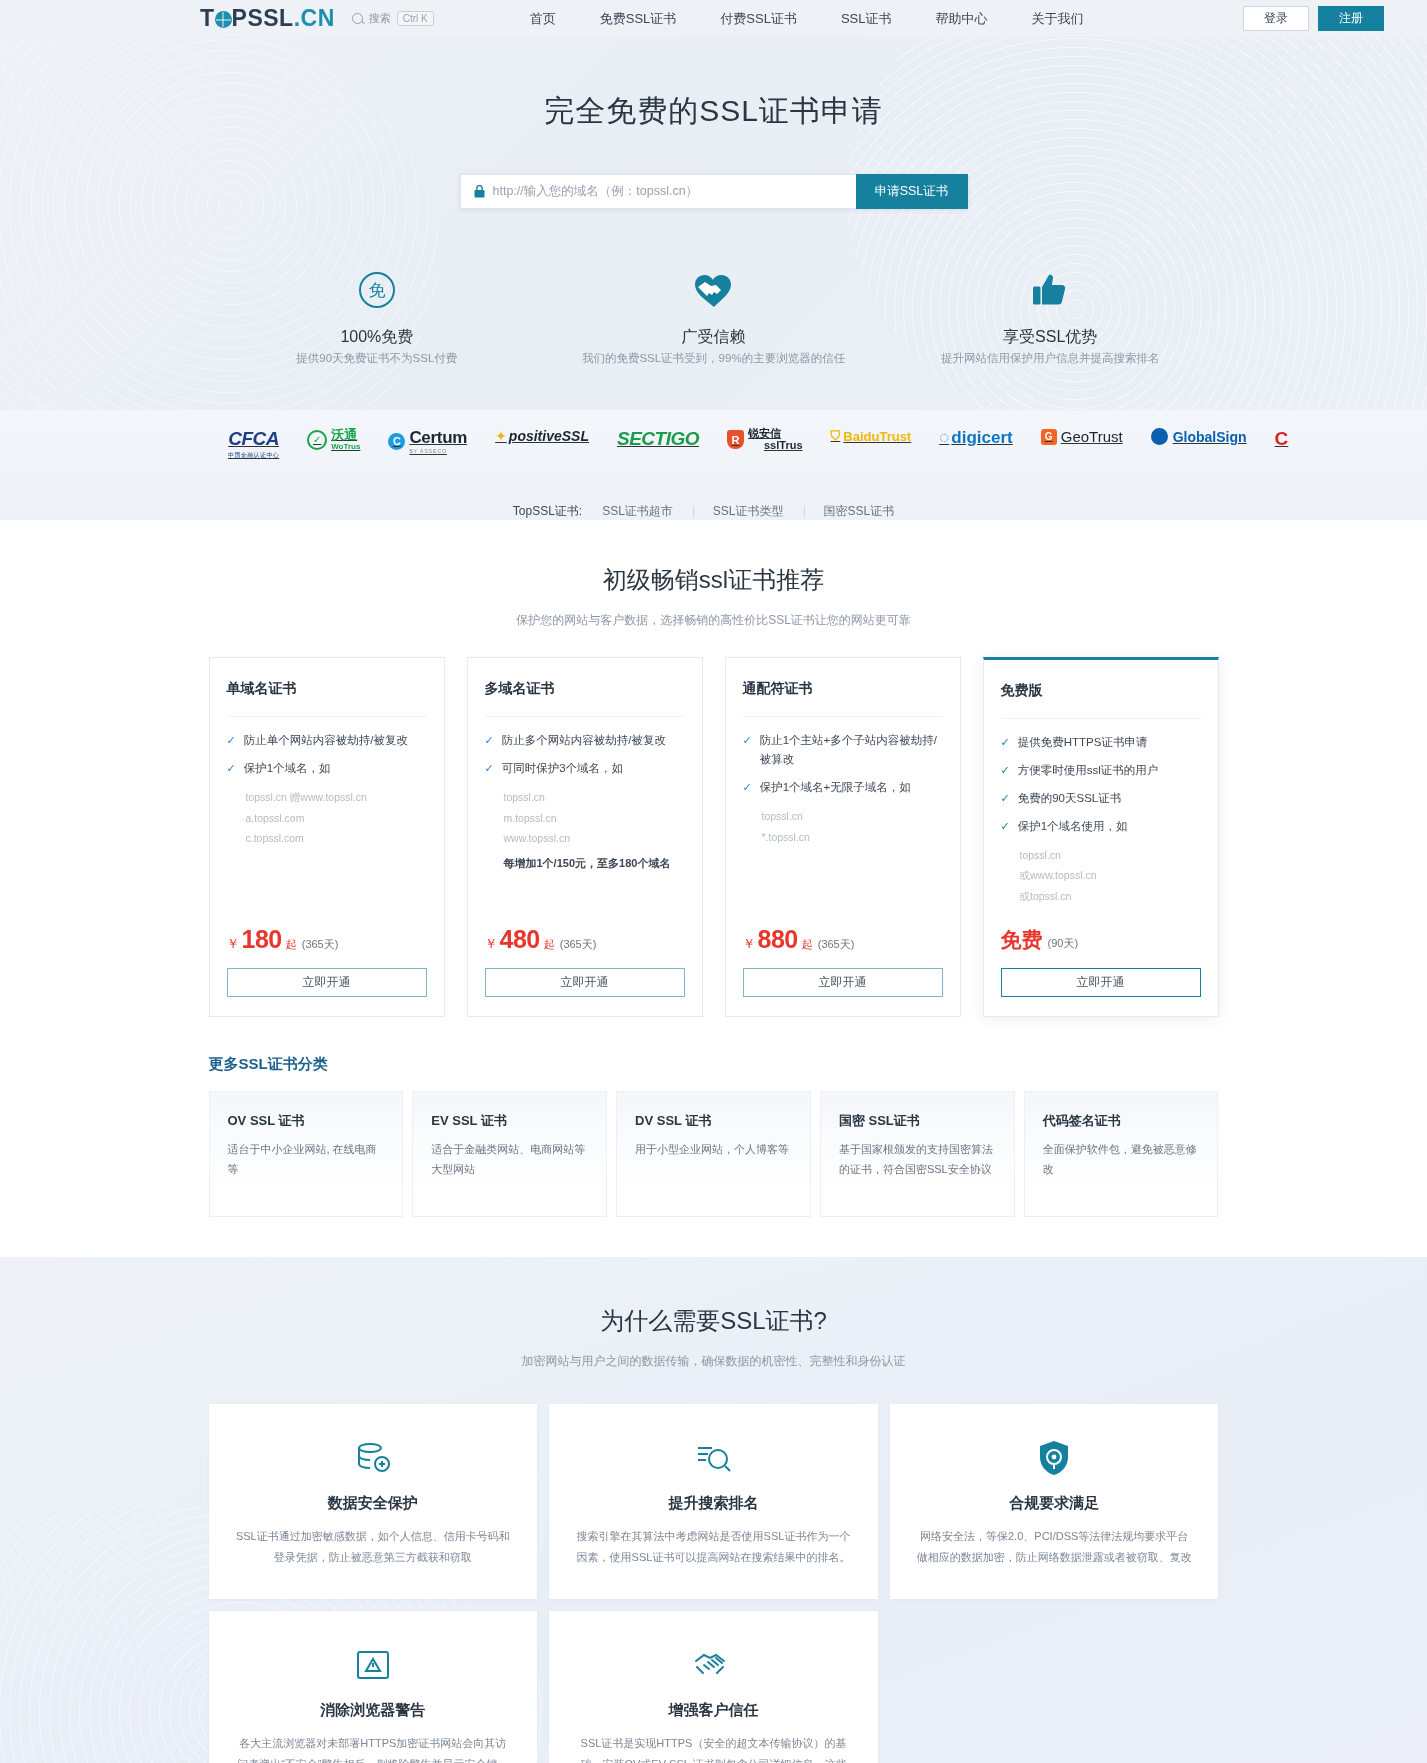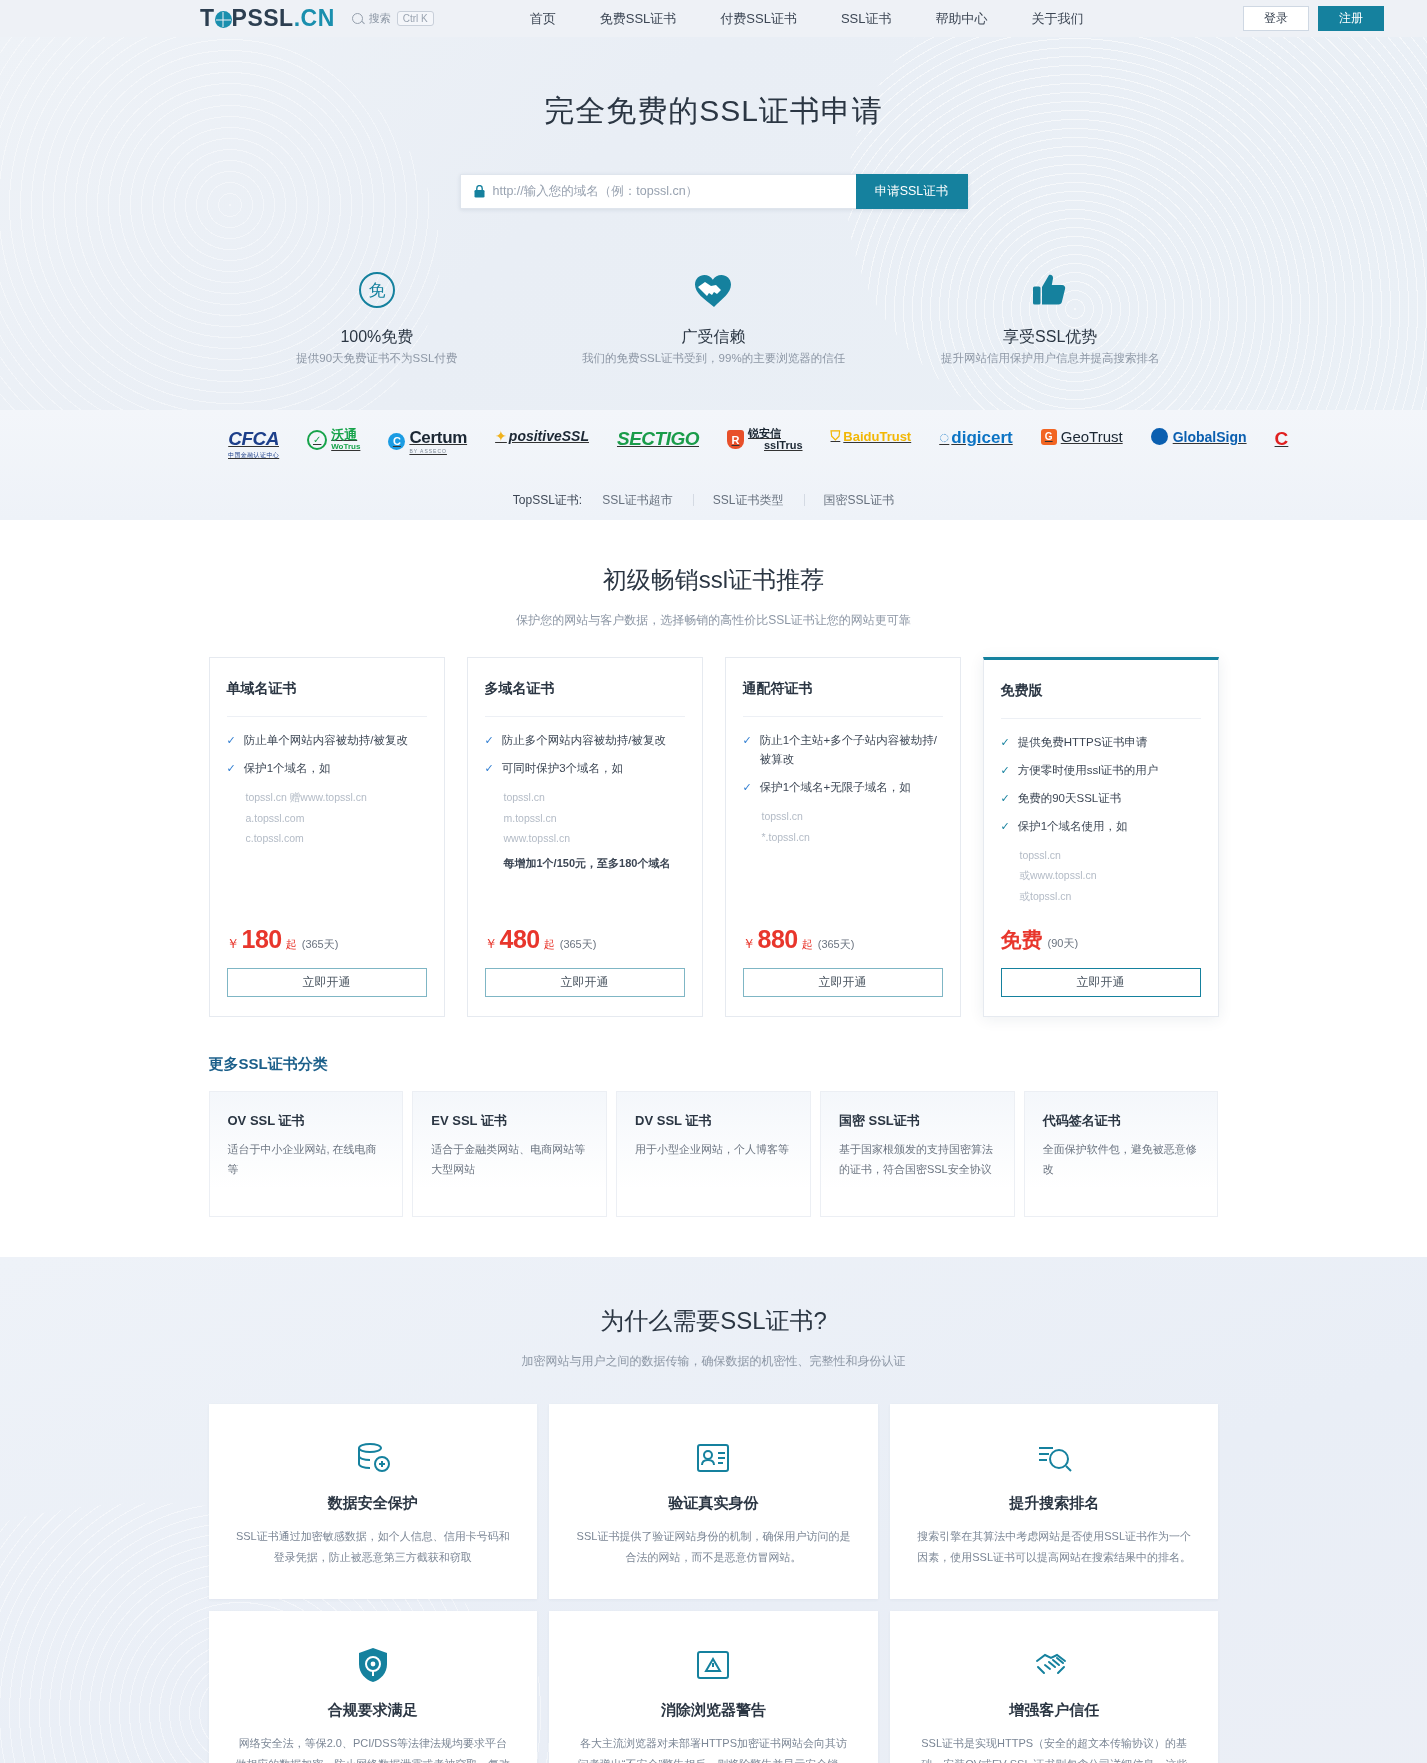--- a/index.html
+++ b/index.html
@@ -240,21 +240,21 @@
 
   .bn-baidu { display:flex;align-items:center;gap:3px;color:#f2b705;font-weight:bold;font-size:13px;}
   .bn-digicert { display:flex;align-items:center;gap:2px;color:#0c74c4;font-weight:600;font-size:17px;}
   .bn-geo { display:flex;align-items:center;gap:4px;color:#1b2733;font-size:15px;}
   .bn-geo .m { width:16px;height:16px;background:#f26522;border-radius:3px;color:#fff;font-size:10px;display:flex;align-items:center;justify-content:center;font-weight:bold;}
   .bn-gs { display:flex;align-items:center;gap:5px;color:#0a5fb0;font-weight:600;font-size:14px;}
   .bn-gs .dot { width:17px;height:17px;border-radius:50%;background:#0a5fb0;}
   .bn-last { color:#e02020;font-size:19px;font-weight:bold; }
 
   .subnav {
-    display:flex; align-items:center; justify-content:center;
+    display:flex; align-items:flex-end; justify-content:center;
     gap: 0px; height: 40px;
     font-size: 12px; color: #66707d;
   }
   .subnav .lbl { color:#3c4654; }
   .subnav .item { padding: 0 20px; position:relative; cursor:pointer; }
   .subnav .item + .item::before {
     content:""; position:absolute; left:0; top:50%; transform:translateY(-50%);
     width:1px; height:12px; background:#d4dae3;
   }
 
@@ -646,32 +646,20 @@
               <path d="M6 10v8c0 2.2 4.9 4 11 4"></path>
               <path d="M6 18v8c0 2.2 4.9 4 11 4"></path>
               <circle cx="29" cy="26" r="7"></circle>
               <path d="M29 23v6M26 26h6"></path>
             </svg>
           </div>
           <h5>数据安全保护</h5>
           <p>SSL证书通过加密敏感数据，如个人信息、信用卡号码和登录凭据，防止被恶意第三方截获和窃取</p>
         </div>
 
-        <div class="wcard">
-          <div class="ico">
-            <svg width="40" height="40" viewBox="0 0 40 40" fill="none" stroke="#15819e" stroke-width="2">
-              <rect x="5" y="7" width="30" height="26" rx="2"></rect>
-              <circle cx="15" cy="17" r="4"></circle>
-              <path d="M9 27c0-3.3 2.7-5 6-5s6 1.7 6 5"></path>
-              <path d="M25 15h7M25 20h7M25 25h5"></path>
-            </svg>
-          </div>
-          <h5>验证真实身份</h5>
-          <p>SSL证书提供了验证网站身份的机制，确保用户访问的是合法的网站，而不是恶意仿冒网站。</p>
-        </div>
 
         <div class="wcard">
           <div class="ico">
             <svg width="40" height="40" viewBox="0 0 40 40" fill="none" stroke="#15819e" stroke-width="2">
               <path d="M5 10h14M5 16h10M5 22h8"></path>
               <circle cx="25" cy="21" r="9"></circle>
               <path d="M32 28l5 5"></path>
             </svg>
           </div>
           <h5>提升搜索排名</h5>

